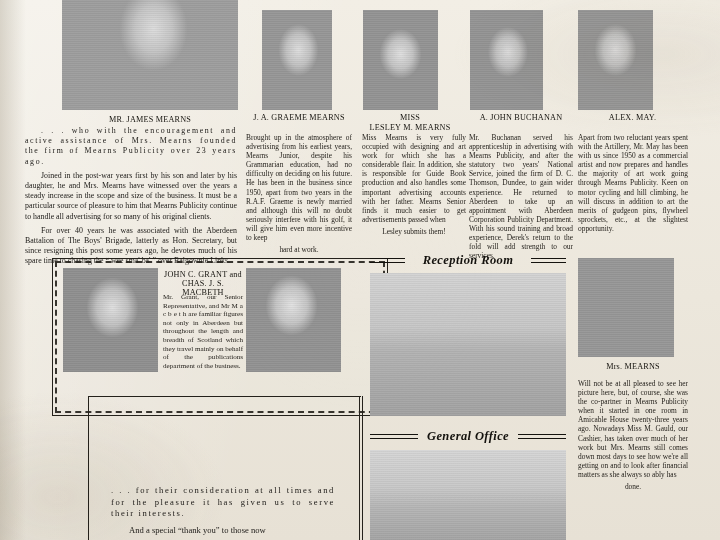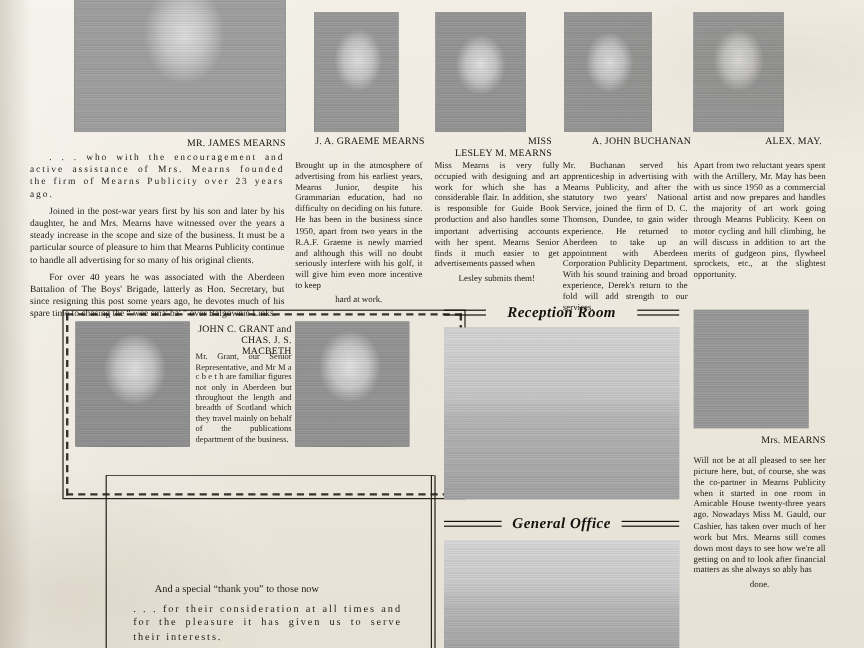--- a/index.html
+++ b/index.html
@@ -46,21 +46,21 @@
   .photo .grain {
     position: absolute;
     inset: 0;
     background-image:
       repeating-linear-gradient(0deg, rgba(0,0,0,0.055) 0px, rgba(0,0,0,0.055) 1px, rgba(255,255,255,0.035) 1px, rgba(255,255,255,0.035) 2px);
     opacity: .75;
   }
 
   .cap {
     position: absolute;
-    text-align: right;
+    text-align: center;
     font-family: "Liberation Serif", serif;
     letter-spacing: .2px;
     color: #16140f;
   }
   .cap-name {
     font-size: 8.2px;
     line-height: 10px;
     white-space: nowrap;
   }
   .cap-name.two {
@@ -234,21 +234,21 @@
     <p><span class="ind"></span><span>Joined in the post-war years first by his son and later by his daughter, he and Mrs. Mearns have witnessed over the years a steady increase in the scope and size of the business. It must be a particular source of pleasure to him that Mearns Publicity continue to handle all advertising for so many of his original clients.</span></p>
     <p><span class="ind"></span><span>For over 40 years he was associated with the Aberdeen Battalion of The Boys' Brigade, latterly as Hon. Secretary, but since resigning this post some years ago, he devotes much of his spare time to chasing the “ wee sma' ba' ” over Balgownie Links.</span></p>
   </div>
 
   <div class="col" style="left:246px; top:133px; width:106px;">
     <p><span>Brought up in the atmosphere of advertising from his earliest years, Mearns Junior, despite his Grammarian education, had no difficulty on deciding on his future. He has been in the business since 1950, apart from two years in the R.A.F. Graeme is newly married and although this will no doubt seriously interfere with his golf, it will give him even more incentive to keep</span></p>
     <p class="center"><span>hard at work.</span></p>
   </div>
 
   <div class="col" style="left:362px; top:133px; width:104px;">
-    <p><span>Miss Mearns is very fully occupied with designing and art work for which she has a considerable flair. In addition, she is responsible for Guide Book production and also handles some important advertising accounts with her spent. Mearns Senior finds it much easier to get advertisements passed when</span></p>
+    <p><span>Miss Mearns is very fully occupied with designing and art work for which she has a considerable flair. In addition, she is responsible for Guide Book production and also handles some important advertising accounts with her father. Mearns Senior finds it much easier to get advertisements passed when</span></p>
     <p class="center"><span>Lesley submits them!</span></p>
   </div>
 
   <div class="col" style="left:469px; top:133px; width:104px;">
     <p><span>Mr. Buchanan served his apprenticeship in advertising with Mearns Publicity, and after the statutory two years' National Service, joined the firm of D. C. Thomson, Dundee, to gain wider experience. He returned to Aberdeen to take up an appointment with Aberdeen Corporation Publicity Department. With his sound training and broad experience, Derek's return to the fold will add strength to our services.</span></p>
   </div>
 
   <div class="col" style="left:578px; top:133px; width:110px;">
     <p><span>Apart from two reluctant years spent with the Artillery, Mr. May has been with us since 1950 as a commercial artist and now prepares and handles the majority of art work going through Mearns Publicity. Keen on motor cycling and hill climbing, he will discuss in addition to art the merits of gudgeon pins, flywheel sprockets, etc., at the slightest opportunity.</span></p>
   </div>
@@ -325,20 +325,20 @@
     <span>Mrs. MEARNS</span>
   </div>
 
   <div class="col" style="left:578px; top:379px; width:110px;">
     <p><span>Will not be at all pleased to see her picture here, but, of course, she was the co-partner in Mearns Publicity when it started in one room in Amicable House twenty-three years ago. Nowadays Miss M. Gauld, our Cashier, has taken over much of her work but Mrs. Mearns still comes down most days to see how we're all getting on and to look after financial matters as she always so ably has</span></p>
     <p class="center"><span>done.</span></p>
   </div>
 
   <div id="thanks-panel" style="left:88px; top:396px; width:270px; height:150px;">
     <div id="thanks-body" style="position:absolute; left:22px; top:88px; width:224px;">
+      <p><span class="lead-dots">. . . for their consideration at all times and for the pleasure it has given us to serve their interests.</span></p>
       <p><span class="ind"></span><span>And a special “thank you” to those now</span></p>
-      <p><span class="lead-dots">. . . for their consideration at all times and for the pleasure it has given us to serve their interests.</span></p>
     </div>
   </div>
 
   <div class="edge-strip" style="left:0; top:0; width:26px; height:540px;"></div>
 
 </div>
 
 </body></html>

